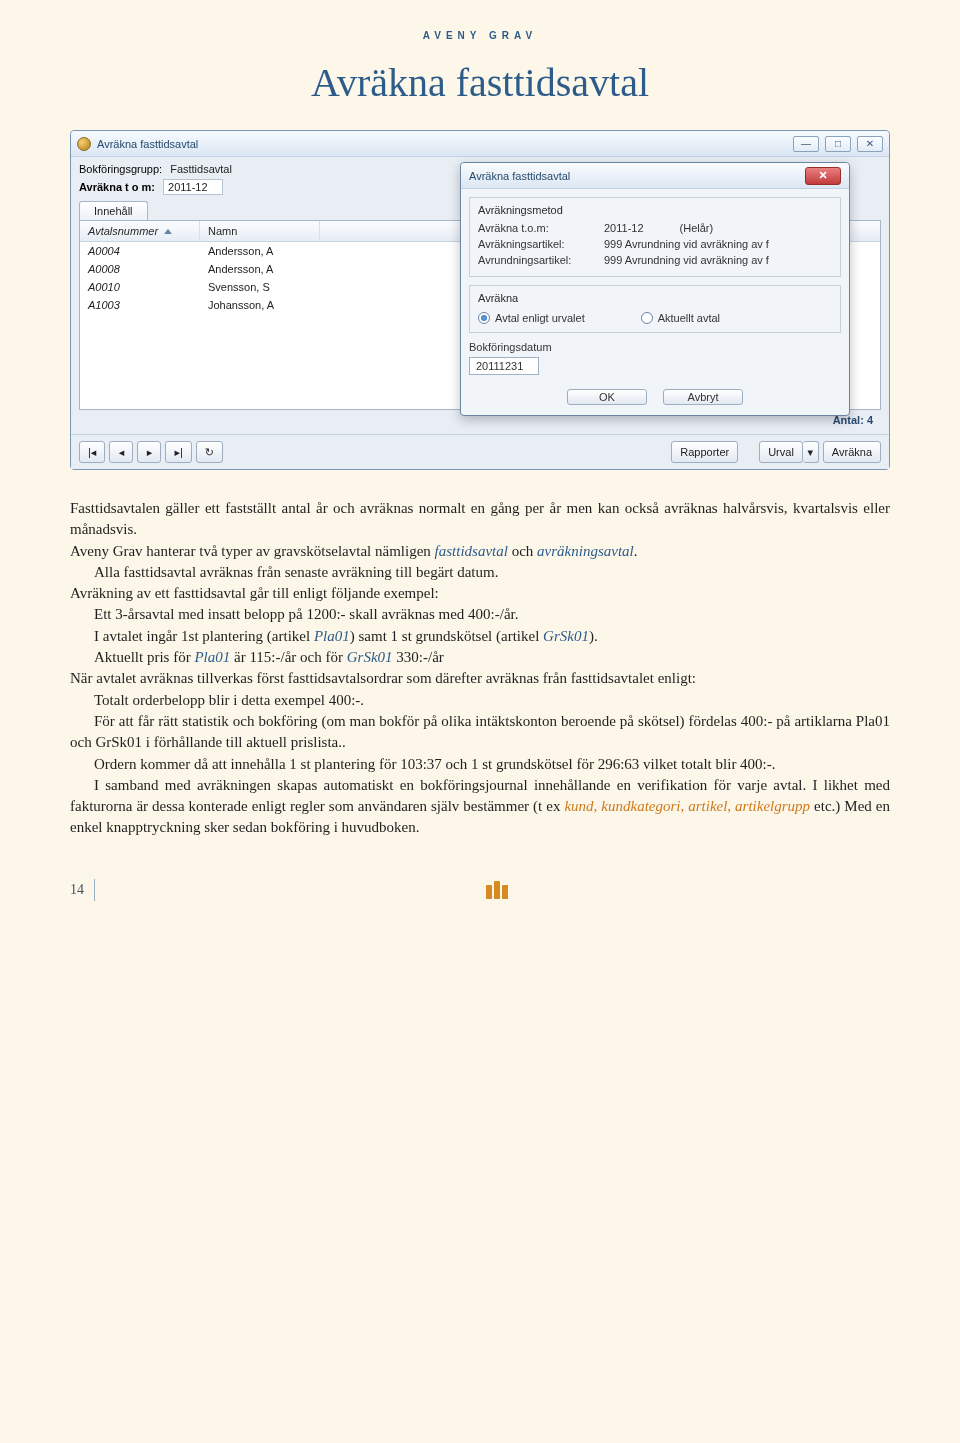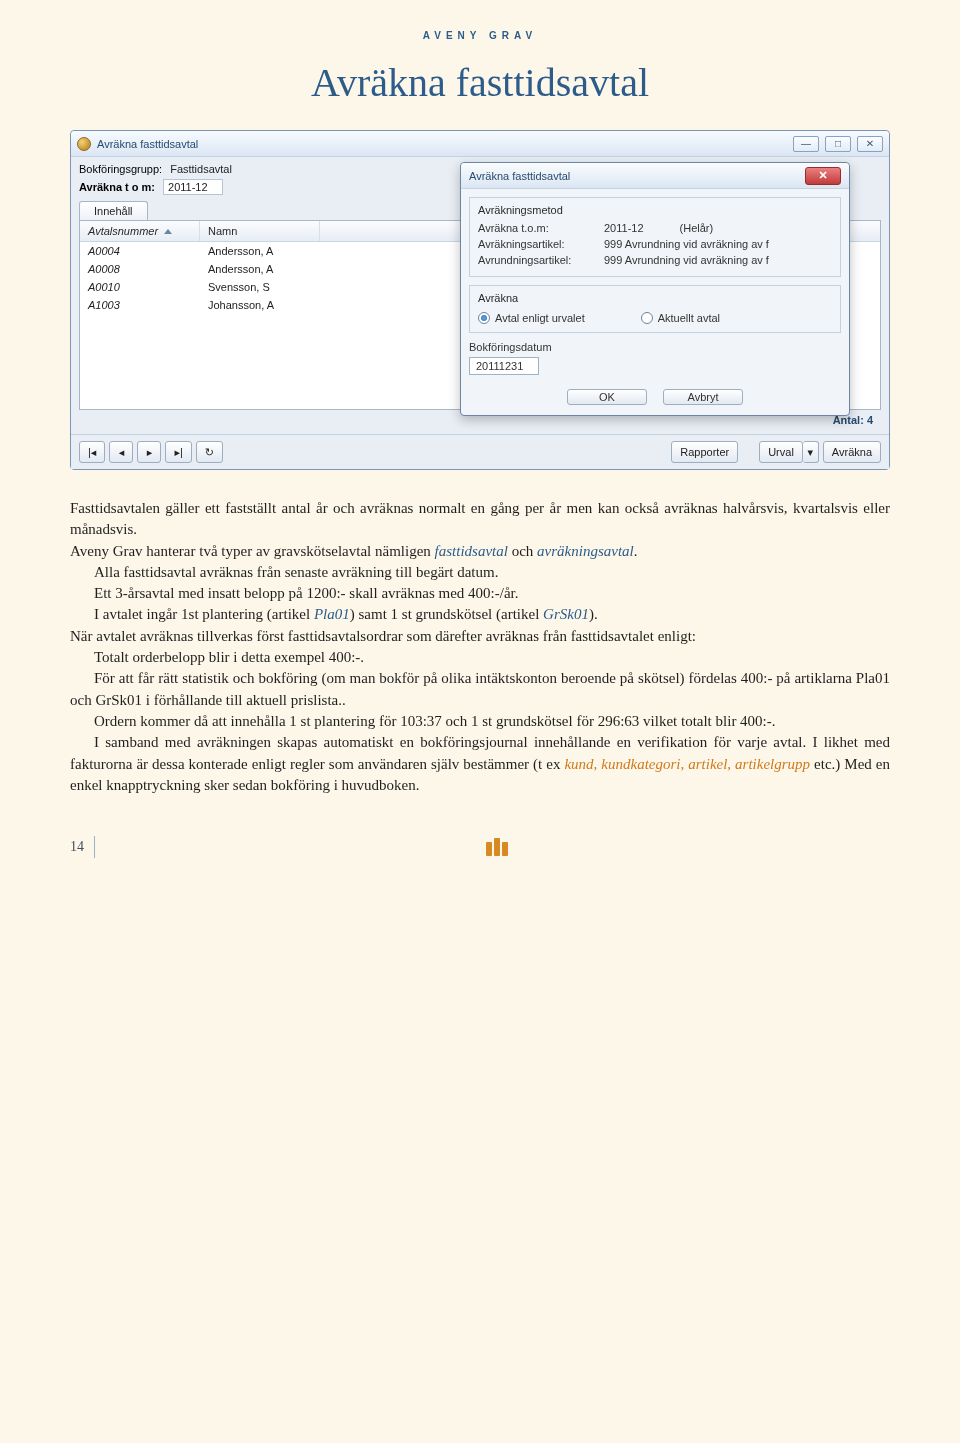--- a/index.html
+++ b/index.html
@@ -395,23 +395,27 @@
     </div>
   </div>
 </div>
 
 <div class="body-text">
   <p>Fasttidsavtalen gäller ett fastställt antal år och avräknas normalt en gång per år men kan också avräknas halvårsvis, kvartalsvis eller månadsvis.</p>
   <p>
     <span>Aveny Grav hanterar två typer av gravskötselavtal nämligen </span><span class="it blue">fasttidsavtal</span><span> och </span><span class="it blue">avräkningsavtal</span><span>.</span>
   </p>
   <p class="indent">Alla fasttidsavtal avräknas från senaste avräkning till begärt datum.</p>
+  <p>Avräkning av ett fasttidsavtal går till enligt följande exempel:</p>
   <p class="indent">Ett 3-årsavtal med insatt belopp på 1200:- skall avräknas med 400:-/år.</p>
   <p class="indent">
     <span>I avtalet ingår 1st plantering (artikel </span><span class="it blue">Pla01</span><span>) samt 1 st grundskötsel (artikel </span><span class="it blue">GrSk01</span><span>).</span>
+  </p>
+  <p class="indent">
+    <span>Aktuellt pris för </span><span class="it blue">Pla01</span><span> är 115:-/år och för </span><span class="it blue">GrSk01</span><span> 330:-/år</span>
   </p>
   <p>När avtalet avräknas tillverkas först fasttidsavtalsordrar som därefter avräknas från fasttidsavtalet enligt:</p>
   <p class="indent">Totalt orderbelopp blir i detta exempel 400:-.</p>
   <p class="indent">För att får rätt statistik och bokföring (om man bokför på olika intäktskonton beroende på skötsel) fördelas 400:- på artiklarna Pla01 och GrSk01 i förhållande till aktuell prislista..</p>
   <p class="indent">Ordern kommer då att innehålla 1 st plantering för 103:37 och 1 st grundskötsel för 296:63 vilket totalt blir 400:-.</p>
   <p class="indent">
     <span>I samband med avräkningen skapas automatiskt en bokföringsjournal innehållande en verifikation för varje avtal. I likhet med fakturorna är dessa konterade enligt regler som användaren själv bestämmer (t ex </span><span class="it orange">kund, kundkategori, artikel, artikelgrupp</span><span> etc.) Med en enkel knapptryckning sker sedan bokföring i huvudboken.</span>
   </p>
 </div>
 

